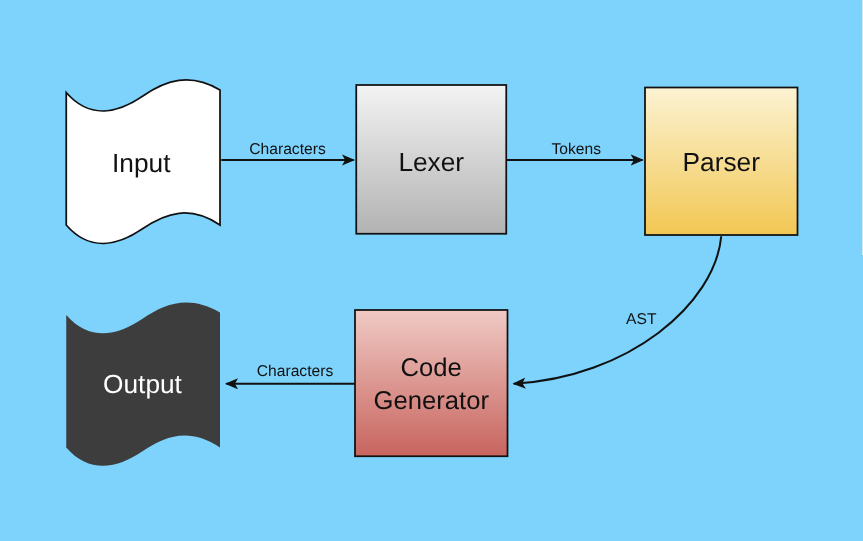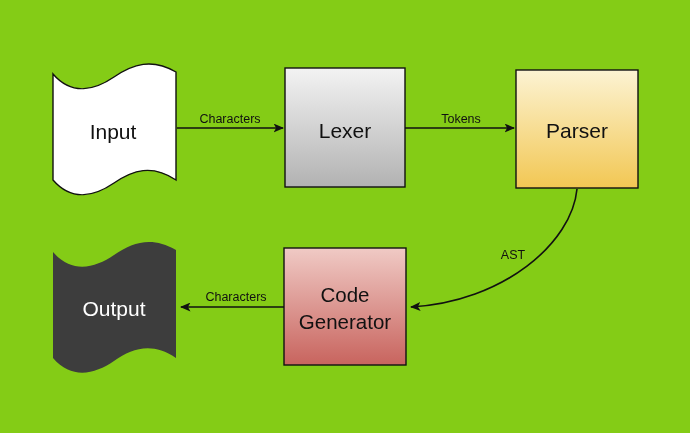--- a/index.html
+++ b/index.html
@@ -5,21 +5,21 @@
   html, body {
     margin: 0;
     padding: 0;
     background: #ffffff;
     font-family: "Liberation Sans", sans-serif;
   }
   .canvas {
     position: relative;
     width: 690px;
     height: 433px;
-    background: #84cc16;
+    background: #7dd3fc;
     overflow: hidden;
   }
   svg { display: block; }
   .node-label {
     font-family: "Liberation Sans", sans-serif;
     font-size: 21px;
     fill: #111111;
   }
   .node-label-small {
     font-family: "Liberation Sans", sans-serif;

